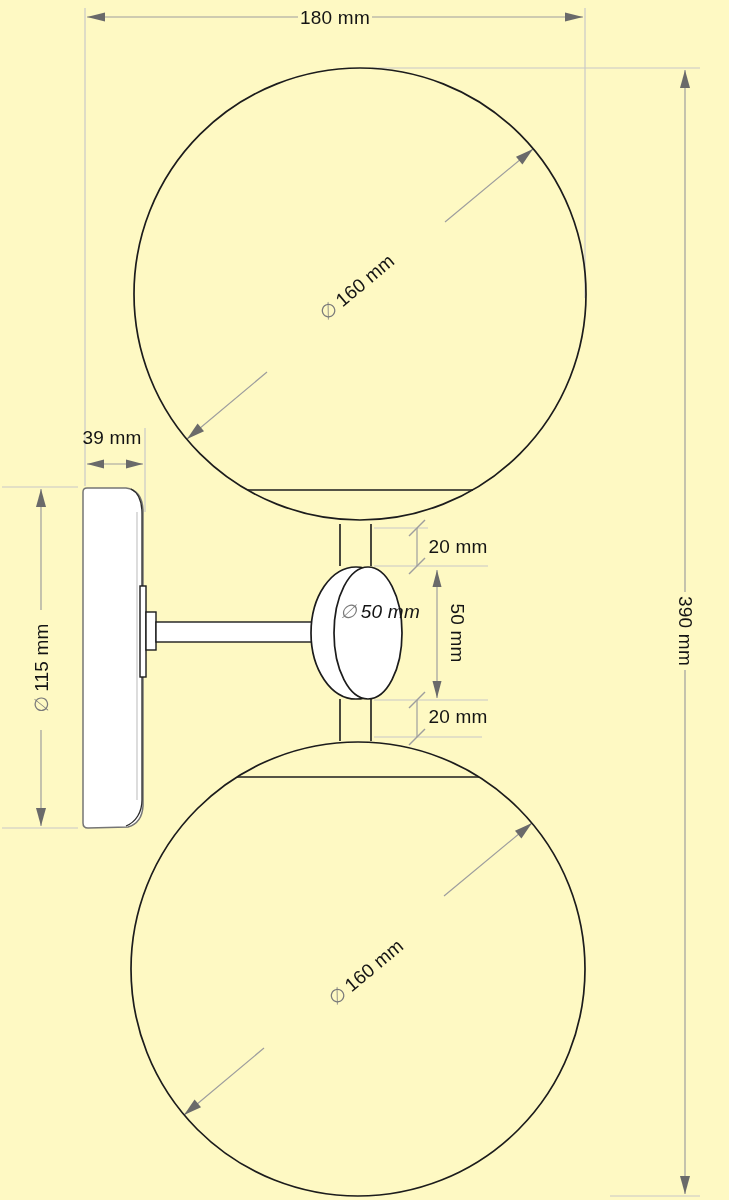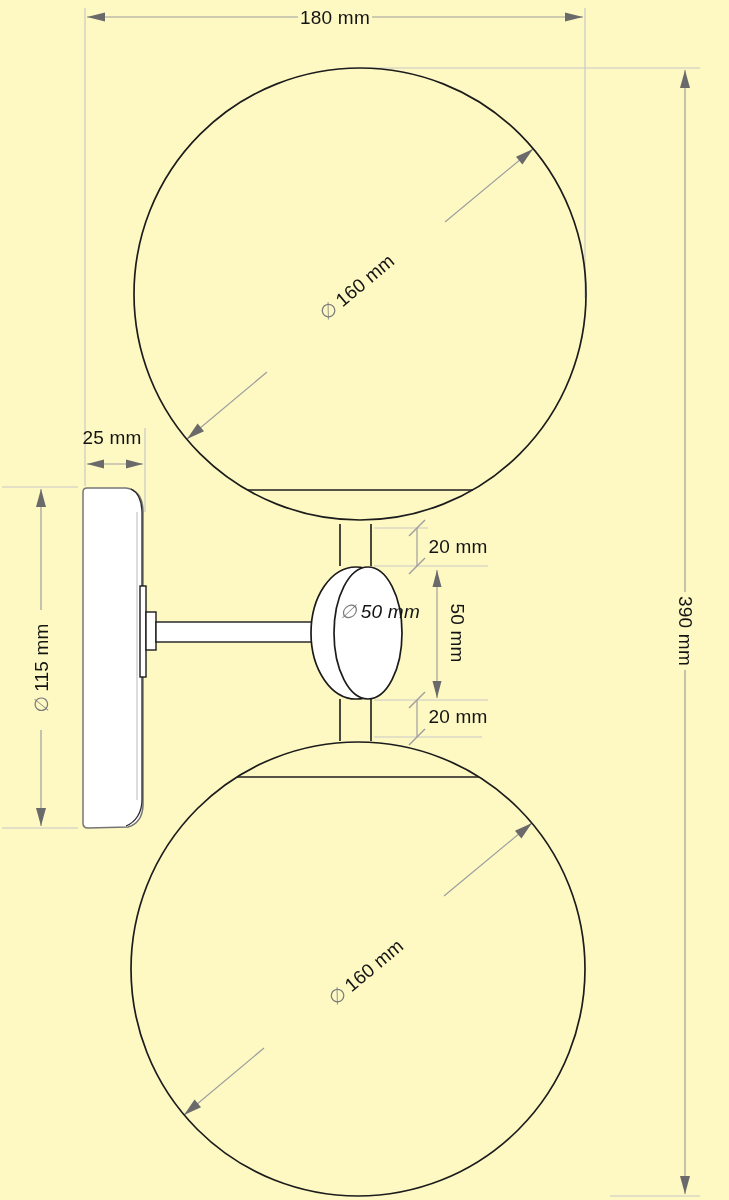--- a/index.html
+++ b/index.html
@@ -101,21 +101,21 @@
 
   <div class="dim-label" style="left:335px;top:17px;">
     <span>180 mm</span>
   </div>
 
   <div class="dim-label rot-cw" style="left:685px;top:631px;">
     <span>390 mm</span>
   </div>
 
   <div class="dim-label" style="left:112px;top:437px;">
-    <span>25 mm</span>
+    <span>39 mm</span>
   </div>
 
   <div class="dim-label rot-ccw" style="left:41px;top:668px;">
     <span class="dia-symbol">∅</span><span>115 mm</span>
   </div>
 
   <div class="dim-label rot-diag" style="left:357px;top:287px;">
     <span class="dia-symbol">∅</span><span>160 mm</span>
   </div>
 

